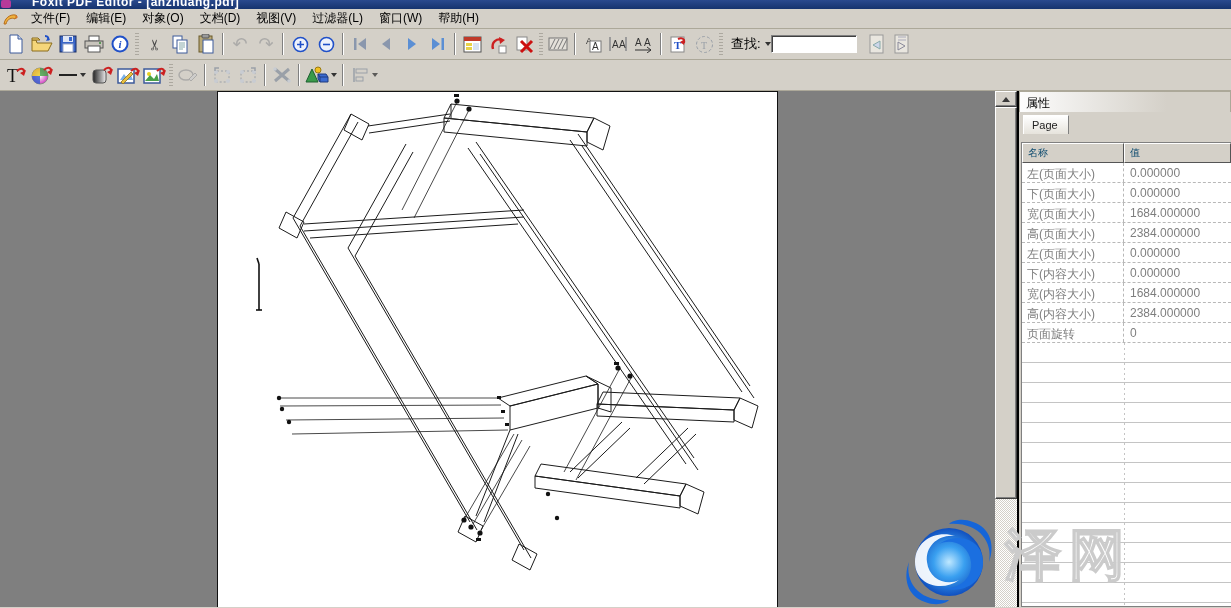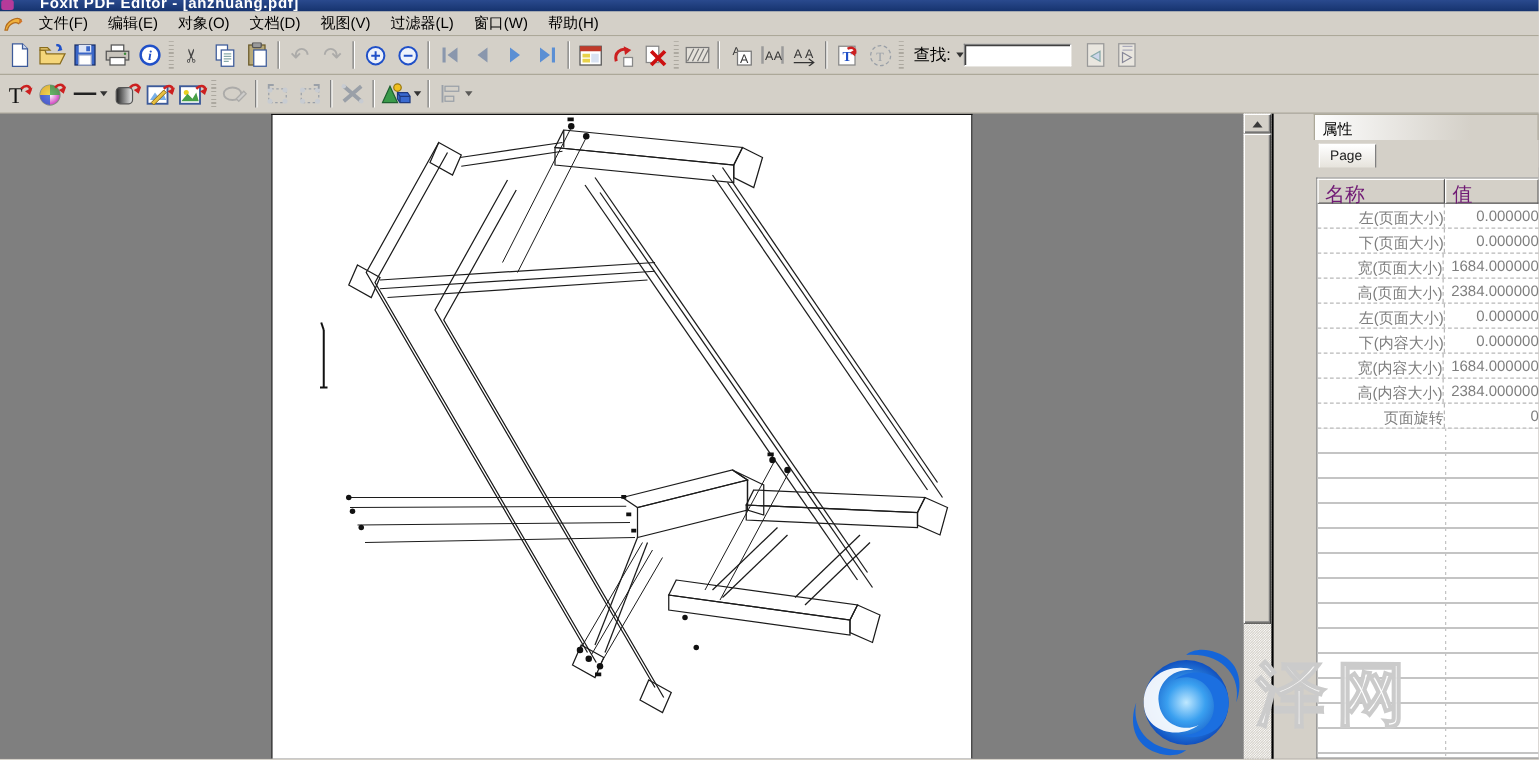--- a/index.html
+++ b/index.html
@@ -42,32 +42,32 @@
   .vscroll .up-btn { position:absolute; top:0; left:0; width:22px; height:16px; background:#d4d0c8;
     border:1px solid; border-color:#fff #404040 #404040 #fff; box-shadow:inset -1px -1px 0 #808080;
     display:flex; align-items:center; justify-content:center; }
   .vscroll .up-arrow { width:0;height:0;border-left:4px solid transparent;border-right:4px solid transparent;border-bottom:5px solid #3a3a3a; }
   .vscroll .thumb { position:absolute; top:16px; left:0; width:22px; height:392px; background:#d4d0c8;
     border:1px solid; border-color:#fff #404040 #404040 #fff; box-shadow:inset -1px -1px 0 #808080; }
 
   .panel-divider { width:2px; height:516px; background:#000; }
 
   
-  .props-panel { width:212px; height:516px; background:#d4d0c8; display:flex; flex-direction:column; overflow:hidden;padding-left:32px; }
+  .props-panel { width:212px; height:516px; background:#d4d0c8; display:flex; flex-direction:column; overflow:hidden; }
   .props-title { height:21px; background:linear-gradient(to right,#fdfdfd,#d4d0c8 70%); font-size:12px; color:#000; padding:3px 0 0 6px; border:1px solid #aca899; border-bottom:none; }
   .props-tabs { height:22px; display:flex; align-items:flex-end; padding-left:4px; background:#d4d0c8; }
   .props-tab { font-size:11px; color:#222; background:linear-gradient(#fff,#e6e3dc); padding:3px 10px 3px 8px;
     border:1px solid #808080; border-left-color:#fff; border-top-color:#fff; border-bottom:none; }
   .props-gap { height:8px; }
   .props-table { flex:1; background:#fff; border:1px solid #808080; border-right:none; margin-left:2px; display:flex; flex-direction:column; position:relative; }
   .ptable-head { display:flex; height:20px; }
-  .ptable-head .hcell { background:#d4d0c8; font-size:16px; color:#701a75; padding:2px 0 0 5px;
+  .ptable-head .hcell { background:#d4d0c8; font-size:10px; color:#0c4a6e; padding:2px 0 0 5px;
     border-top:1px solid #fff; border-left:1px solid #fff; border-right:1px solid #555; border-bottom:1px solid #555; }
   .hcell.c1 { width:102px; } .hcell.c2 { flex:1; }
-  .prow { display:flex; height:20px; font-size:12px; color:#7e7e7e; border-bottom:1px dashed #b8b8b8;text-align:right; }
+  .prow { display:flex; height:20px; font-size:12px; color:#7e7e7e; border-bottom:1px dashed #b8b8b8; }
   .prow .ncell { width:102px; padding:3px 0 0 5px; border-right:1px dashed #b8b8b8; overflow:hidden; white-space:nowrap; }
   .prow .vcell { flex:1; padding:3px 0 0 6px; white-space:nowrap; }
   .pfill { flex:1; position:relative;
     background-image:repeating-linear-gradient(to bottom,transparent 0 19px,#c4c4c4 19px 20px); }
   .pfill .vline { position:absolute; left:102px; top:0; bottom:0; width:1px;
     background:repeating-linear-gradient(to bottom,#c4c4c4 0 2px,transparent 2px 5px); }
 
   
   .watermark { position:absolute; left:903px; top:518px; width:328px; height:90px; z-index:40; pointer-events:none; display:flex; }
   .wm-text { font-size:56px; font-weight:bold; color:rgba(255,255,255,.85); -webkit-text-stroke:1.5px #cbcbcb; letter-spacing:8px; margin-left:10px; }

